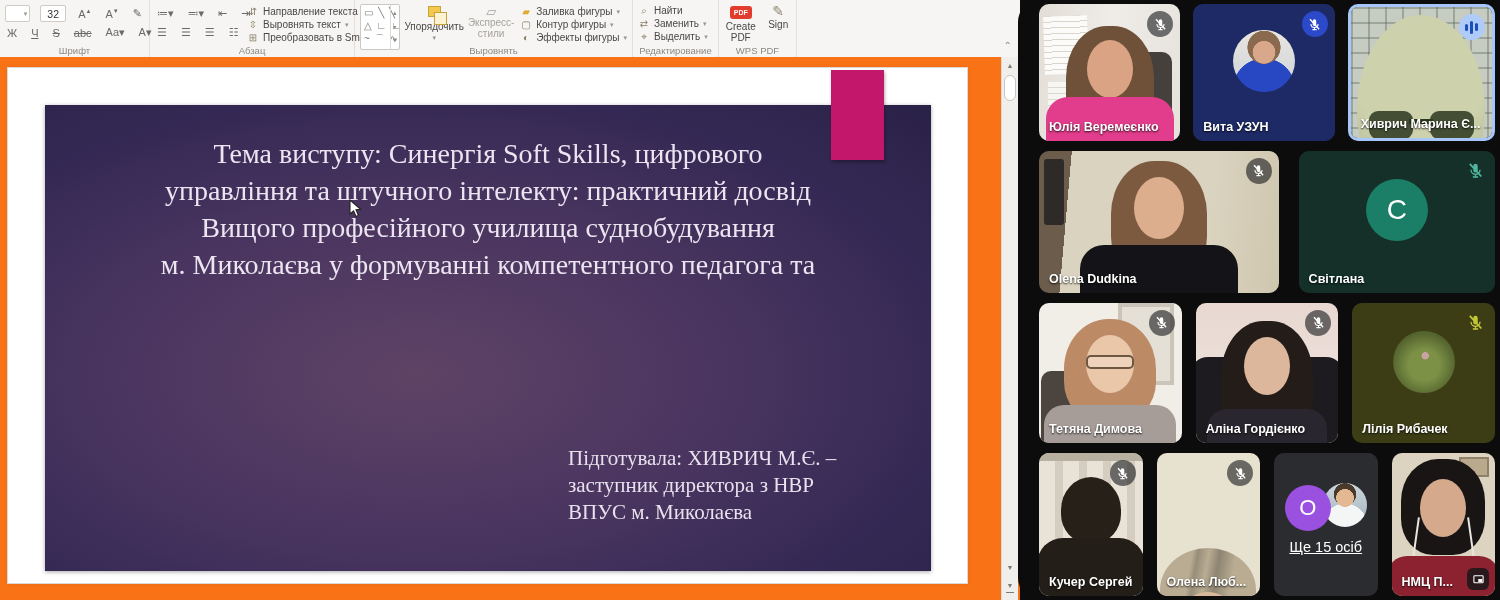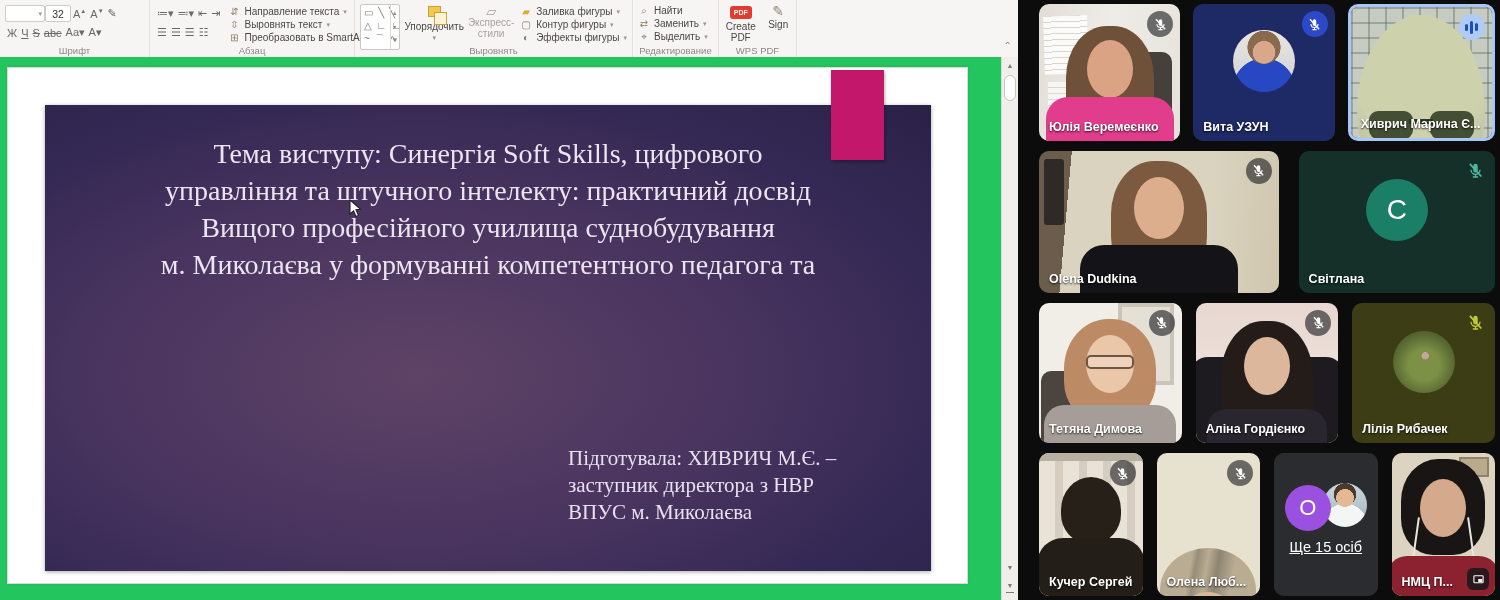--- a/index.html
+++ b/index.html
@@ -7,21 +7,21 @@
        font-family:"Liberation Sans", sans-serif; position:relative;}
 
   
   .app{position:absolute;left:0;top:0;width:1020px;height:600px;background:#eae8e6;}
 
   
   .ribbon{position:relative;height:57px;background:#f7f5f3;border-bottom:1px solid #d6d2cf;
           display:flex;align-items:stretch;color:#5c5a58;}
   .rgroup{position:relative;border-right:1px solid #e3dfdb;padding:4px 5px 14px 5px;box-sizing:border-box;}
   .glabel{position:absolute;bottom:1px;left:0;right:0;text-align:center;font-size:9.5px;color:#8b8885;}
-  .rrow{display:flex;align-items:center;gap:0;height:19px;}
+  .rrow{display:flex;align-items:center;gap:10px;height:19px;}
   .combo{background:#fff;border:1px solid #cfcbc7;height:15px;border-radius:2px;display:inline-flex;
          align-items:center;justify-content:flex-end;font-size:10.5px;color:#444;padding:0 2px;}
   .combo .dd{font-size:7px;color:#9a9692;margin-left:2px;}
   .sizebox{width:24px;background:#fff;border:1px solid #cfcbc7;height:15px;border-radius:2px;
            font-size:10.5px;color:#333;text-align:center;padding:0;font-family:"Liberation Sans",sans-serif;}
   .chr{font-size:11px;color:#6b6967;padding:0 2px;cursor:default;}
   .chr b,.chr u,.chr s{font-weight:normal;}
   .stackbtn{display:flex;align-items:center;gap:4px;font-size:10px;color:#4a4846;height:13px;white-space:nowrap;}
   .stackbtn .ic{width:12px;text-align:center;font-size:10px;color:#8a7f68;}
   .stackbtn .dd{font-size:7px;color:#9a9692;}
@@ -33,21 +33,21 @@
   .bigbtn{display:flex;flex-direction:column;align-items:center;justify-content:flex-start;
           font-size:10px;color:#4a4846;text-align:center;line-height:11px;padding-top:2px;}
   .sq1{width:11px;height:11px;background:#f3c84f;border:1px solid #caa23a;position:relative;}
   .sq2{position:absolute;left:5px;top:5px;width:11px;height:11px;background:#fdf3d2;border:1px solid #caa23a;}
   .pdfic{width:22px;height:18px;background:#e23c2f;border-radius:3px;color:#fff;font-size:7px;font-weight:bold;
          display:flex;align-items:center;justify-content:center;}
   .grey{color:#a6a29d;}
   .collapse-ch{position:absolute;right:8px;top:40px;font-size:10px;color:#8b8784;}
 
   
-  .doc{position:absolute;left:0;top:57px;width:1020px;bottom:0;background:#22c55e;}
+  .doc{position:absolute;left:0;top:57px;width:1020px;bottom:0;background:#f97316;}
   .page{position:absolute;left:7px;top:10px;width:961px;height:517px;background:#fff;
         border:1px solid #dcd8d5;box-shadow:0 0 3px rgba(0,0,0,.08);box-sizing:border-box;}
   .slide{position:absolute;left:37px;top:37px;width:886px;height:466px;
          background:radial-gradient(ellipse at 42% 58%, #5e4365 0%, #4a3560 42%, #342954 74%, #2a2147 100%);
          box-shadow:0 1px 4px rgba(0,0,0,.35);}
   .accent{position:absolute;left:786px;top:-35px;width:53px;height:90px;background:#c2176b;
           box-shadow:1px 2px 3px rgba(0,0,0,.3);}
   .stitle{margin:30px auto 0 auto;width:820px;text-align:center;color:#ece5f1;
           font-family:"Liberation Serif", serif;font-size:28px;line-height:37px;}
   .sauthor{position:absolute;left:523px;top:340px;color:#e9e1ee;
@@ -56,21 +56,21 @@
   
   .vscroll{position:absolute;right:2px;top:0;bottom:0;width:16px;background:#f1efec;border-left:1px solid #dedad6;}
   .sbtn{position:absolute;left:0;right:0;text-align:center;font-size:7px;color:#7d7a76;height:13px;line-height:13px;}
   .sthumb{position:absolute;left:2px;top:18px;width:10px;height:24px;background:#fff;border:1px solid #c7c3bf;border-radius:6px;}
 
   
   .cursor{position:absolute;left:349px;top:199px;z-index:50;}
 
   
   .meet{position:absolute;left:1018px;top:0;width:482px;height:600px;background:#0c0c0c;
-        box-sizing:border-box;padding:4px 5px 4px 21px;display:flex;flex-direction:column;gap:10px;}
+        box-sizing:border-box;padding:4px 5px 4px 21px;display:flex;flex-direction:column;gap:10px;border-radius:22px;}
   .mrow{display:flex;gap:13px;}
   .r1{height:138px;} .r2{height:143px;gap:20px;} .r3{height:142px;gap:14px;} .r4{height:144px;gap:14px;}
   .tile{position:relative;border-radius:10px;overflow:hidden;flex:1;background:#222;box-sizing:border-box;}
   .tile.active{border:3px solid #a7c6fa;}
   .wideT{flex:1.22;}
   .pname{position:absolute;left:10px;bottom:7px;color:#fff;font-size:12.5px;font-weight:bold;
          text-shadow:0 1px 2px rgba(0,0,0,.85);white-space:nowrap;z-index:6;}
   .badge{position:absolute;top:7px;right:7px;width:26px;height:26px;border-radius:50%;
          display:flex;align-items:center;justify-content:center;z-index:6;color:#fff;
          background:rgba(28,29,32,.62);}

